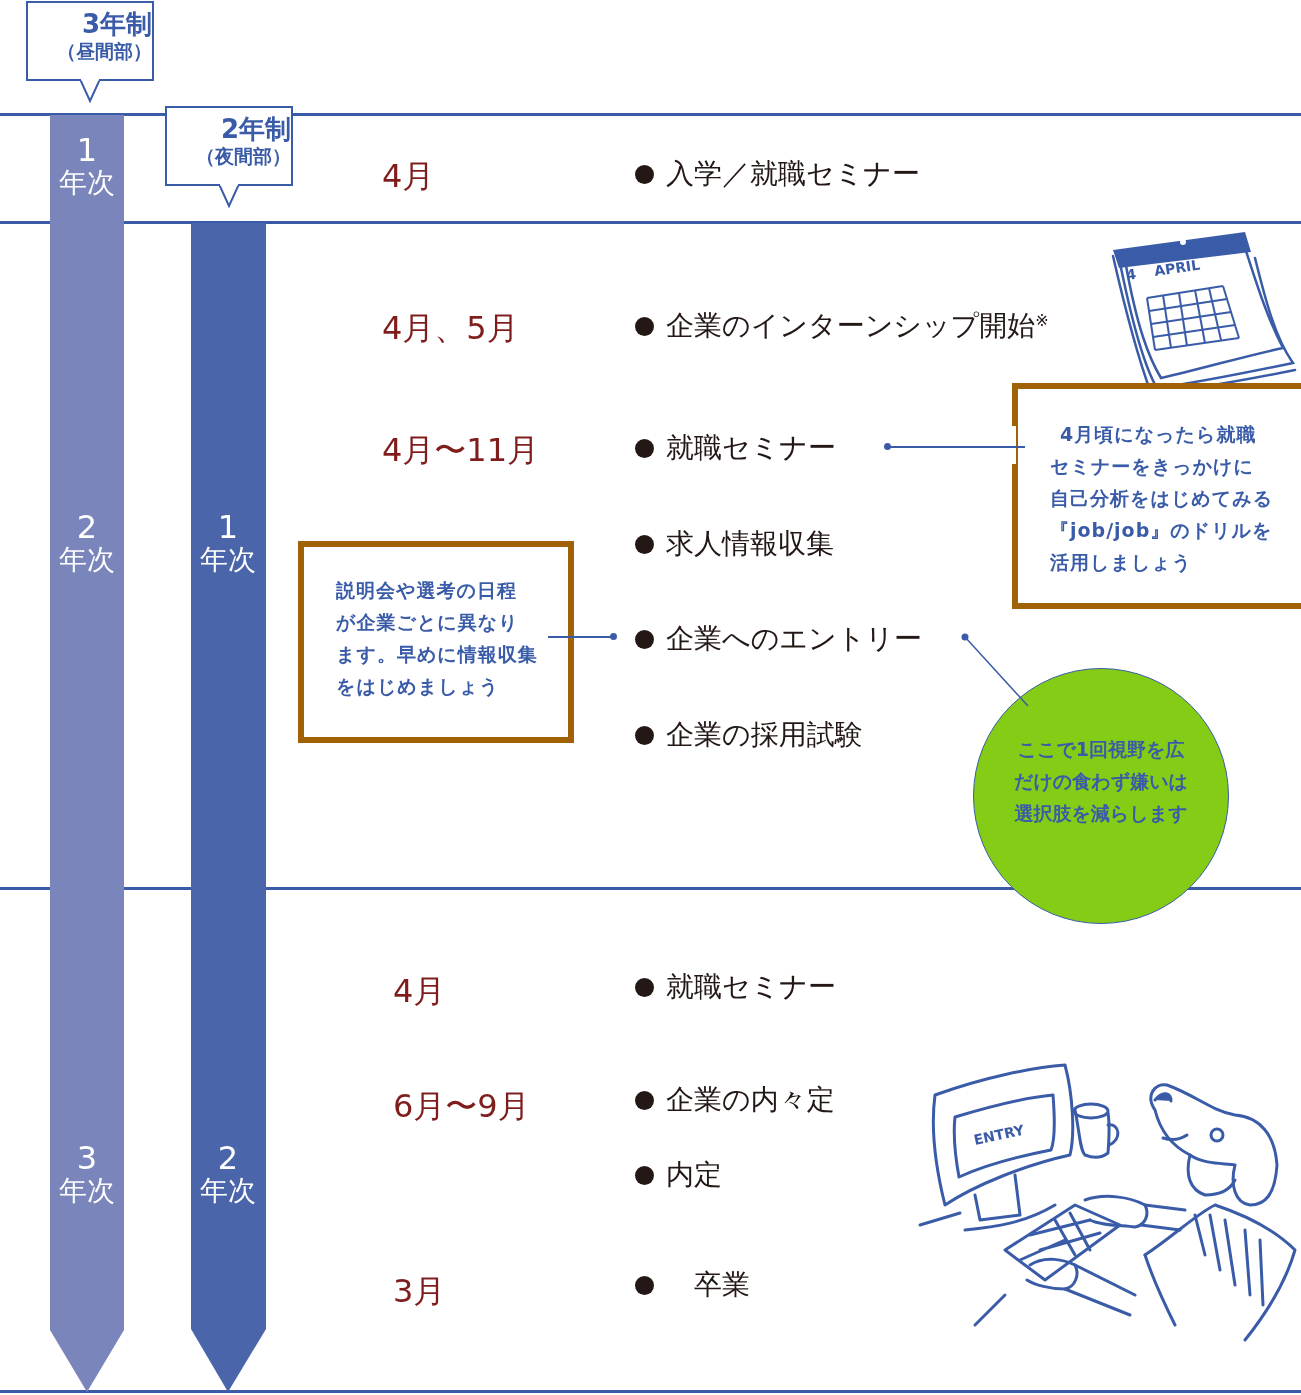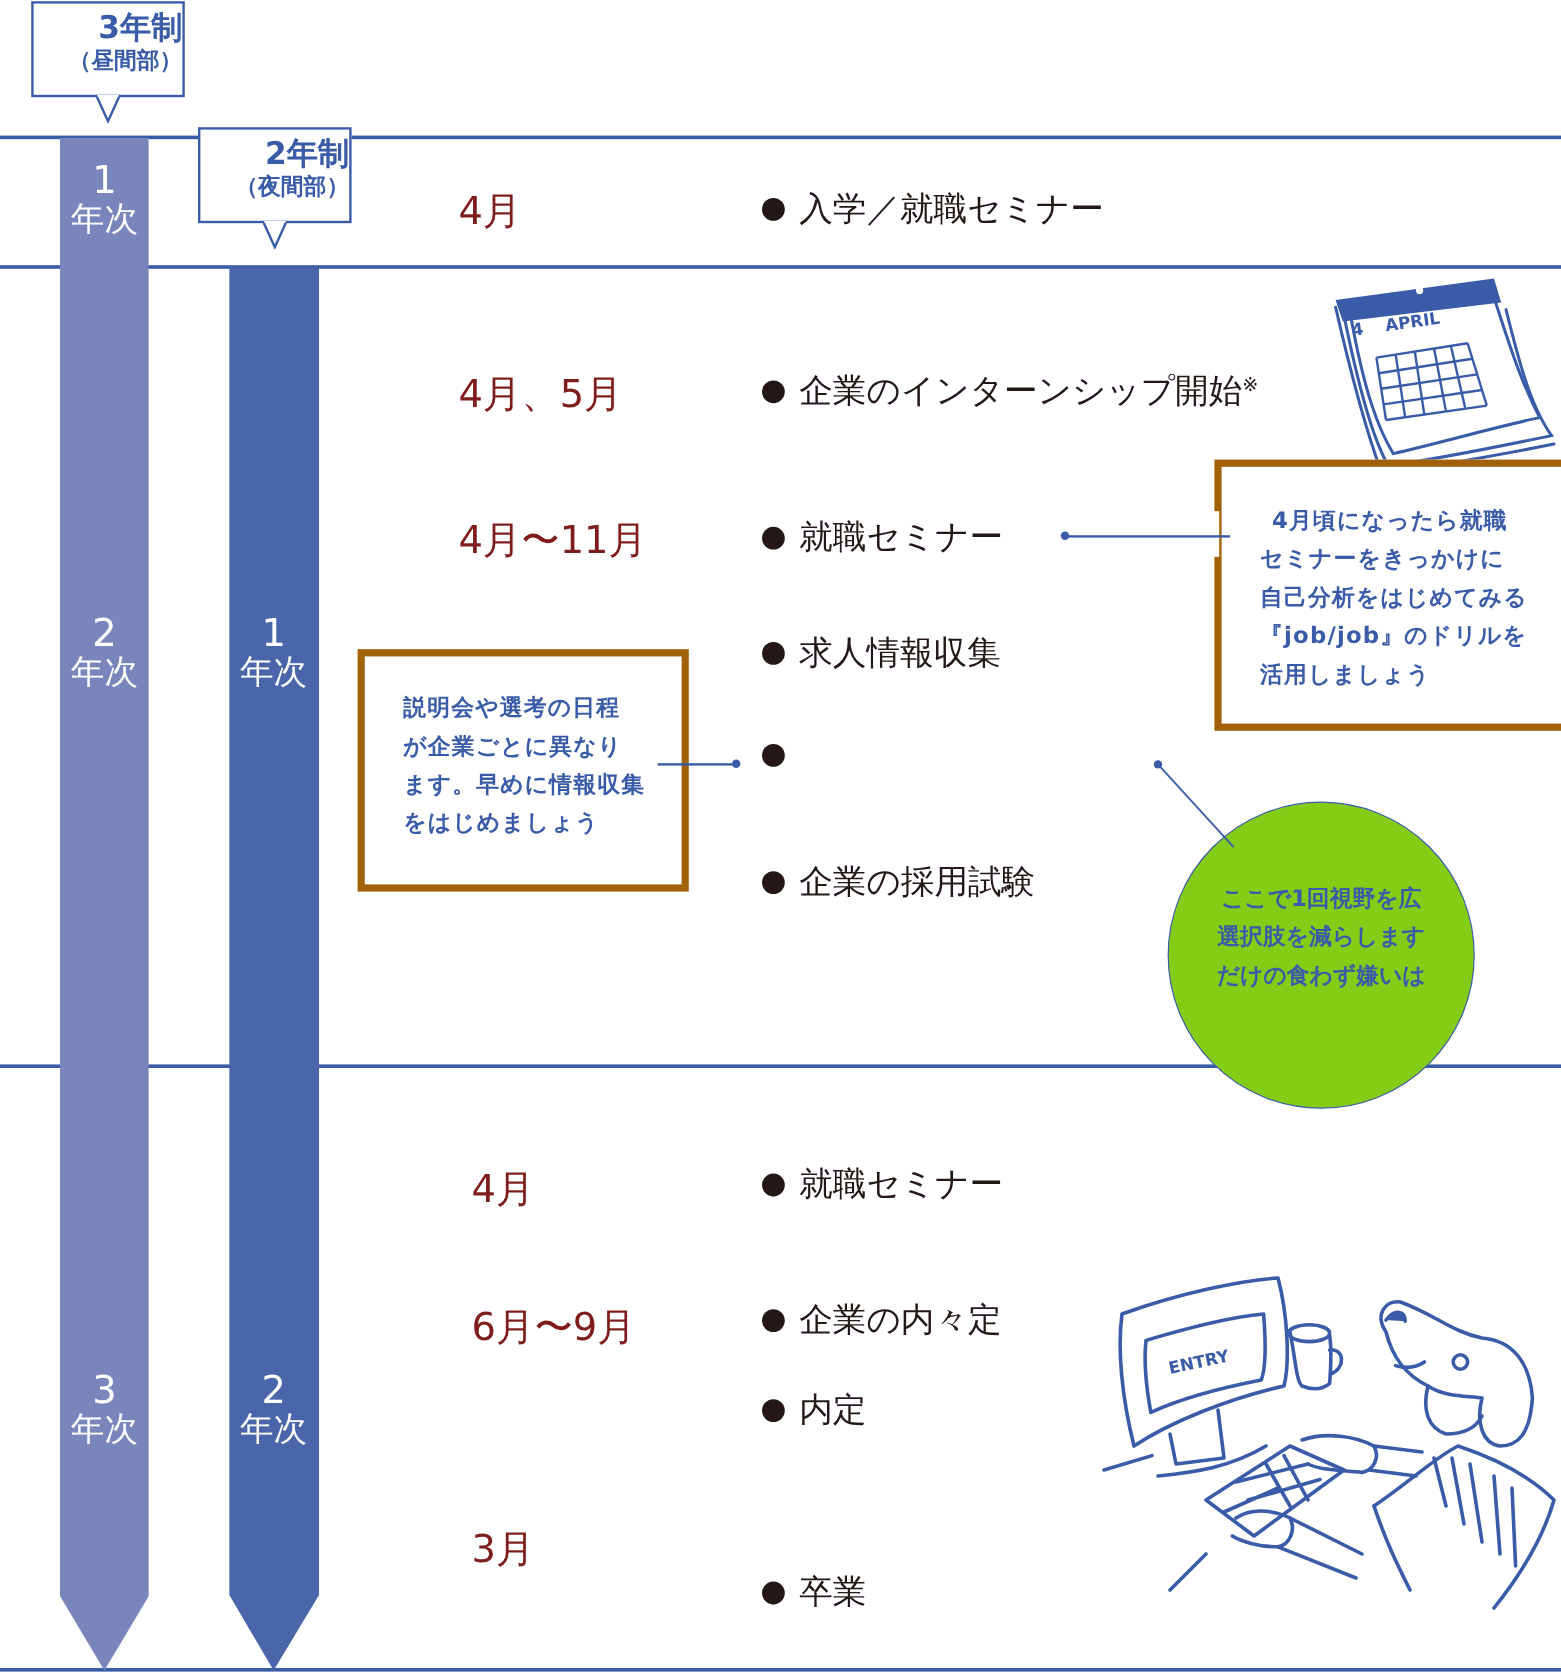--- a/index.html
+++ b/index.html
@@ -94,38 +94,39 @@
 <div class="event" style="left:635px; top:429px;">
   <span class="dot"></span>
   <span>就職セミナー</span>
 </div>
 <div class="event" style="left:635px; top:525px;">
   <span class="dot"></span>
   <span>求人情報収集</span>
 </div>
 <div class="event" style="left:635px; top:620px;">
   <span class="dot"></span>
+  <span>企業へのエントリー</span>
 </div>
 <div class="event" style="left:635px; top:716px;">
   <span class="dot"></span>
   <span>企業の採用試験</span>
 </div>
 <div class="event" style="left:635px; top:968px;">
   <span class="dot"></span>
   <span>就職セミナー</span>
 </div>
 <div class="event" style="left:635px; top:1081px;">
   <span class="dot"></span>
   <span>企業の内々定</span>
 </div>
 <div class="event" style="left:635px; top:1156px;">
   <span class="dot"></span>
   <span>内定</span>
 </div>
-<div class="event" style="left:635px; top:1308px;">
+<div class="event" style="left:635px; top:1266px;gap:28px;">
   <span class="dot"></span>
   <span>卒業</span>
 </div>
 
 <svg class="abs" style="left:1105px; top:218px;" width="195" height="185">
   <g fill="none" stroke="#3a5ca8" stroke-width="2.5" stroke-linecap="round">
     <path d="M14,40 C28,110 40,150 52,170 C90,165 140,155 188,145 C170,120 160,80 150,40"></path>
     <path d="M8,38 C24,108 36,148 46,175 C86,172 140,162 190,152"></path>
     <path d="M20,42 C32,110 44,140 56,160 C100,150 140,138 178,130 C160,95 150,60 140,30"></path>
   </g>
@@ -170,22 +171,22 @@
     <div>をはじめましょう</div>
   </div>
 </div>
 <div class="abs" style="left:558px; top:620px; width:8px; height:34px; background:#fff;"></div>
 <div class="abs" style="left:548px; top:636px; width:66px; height:1.5px; background:#3a5ca8;"></div>
 <div class="conn-dot" style="left:610px; top:633px;"></div>
 
 <div class="note-circle" style="left:973px; top:668px; width:254px; height:254px;">
   <div style="padding-top:64px;">
     <div>ここで1回視野を広</div>
+    <div>だけの食わず嫌いは</div>
     <div>選択肢を減らします</div>
-    <div>だけの食わず嫌いは</div>
   </div>
 </div>
 <svg class="abs" style="left:960px; top:630px;" width="80" height="80">
   <line x1="5" y1="7" x2="68" y2="76" stroke="#3a5ca8" stroke-width="1.5"></line>
   <circle cx="5" cy="7" r="3.5" fill="#3a5ca8"></circle>
 </svg>
 
 <svg class="abs" style="left:905px; top:1055px;" width="396" height="290">
   <g fill="none" stroke="#3a5ca8" stroke-width="3" stroke-linecap="round" stroke-linejoin="round">
 

